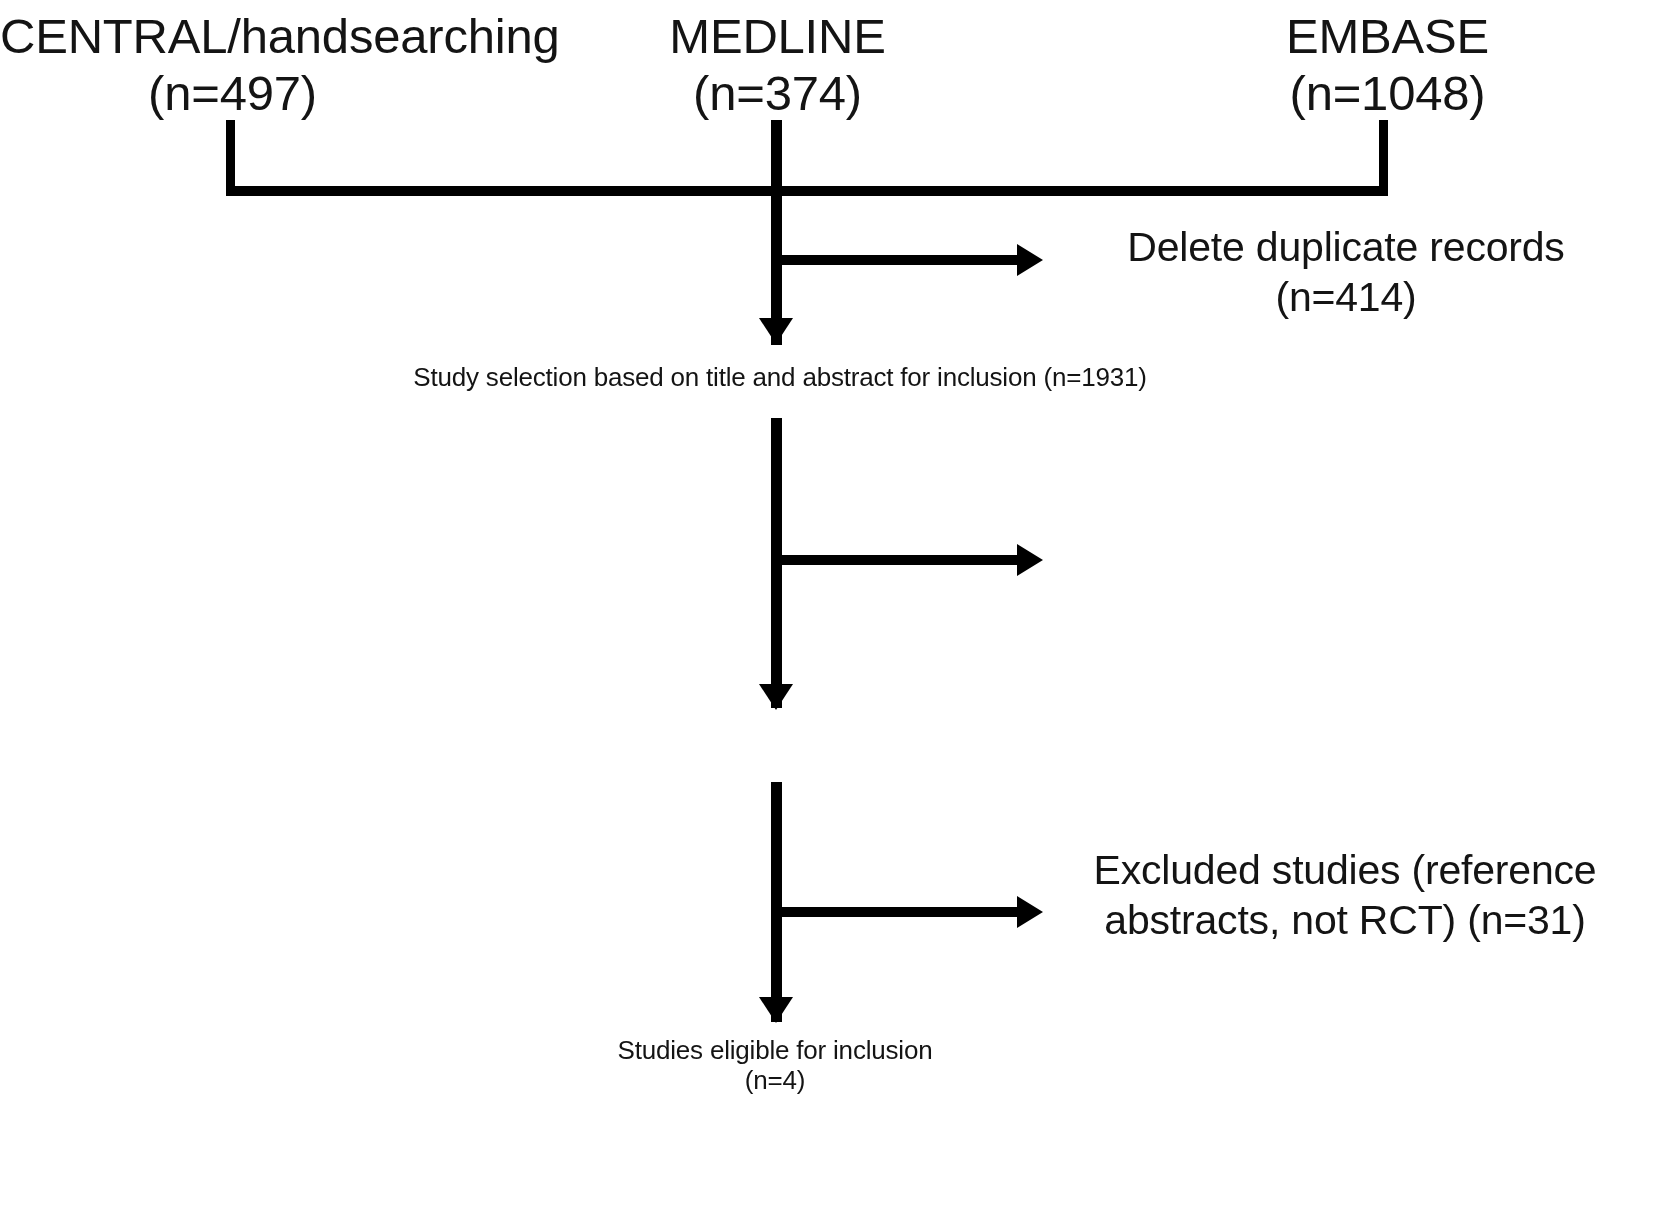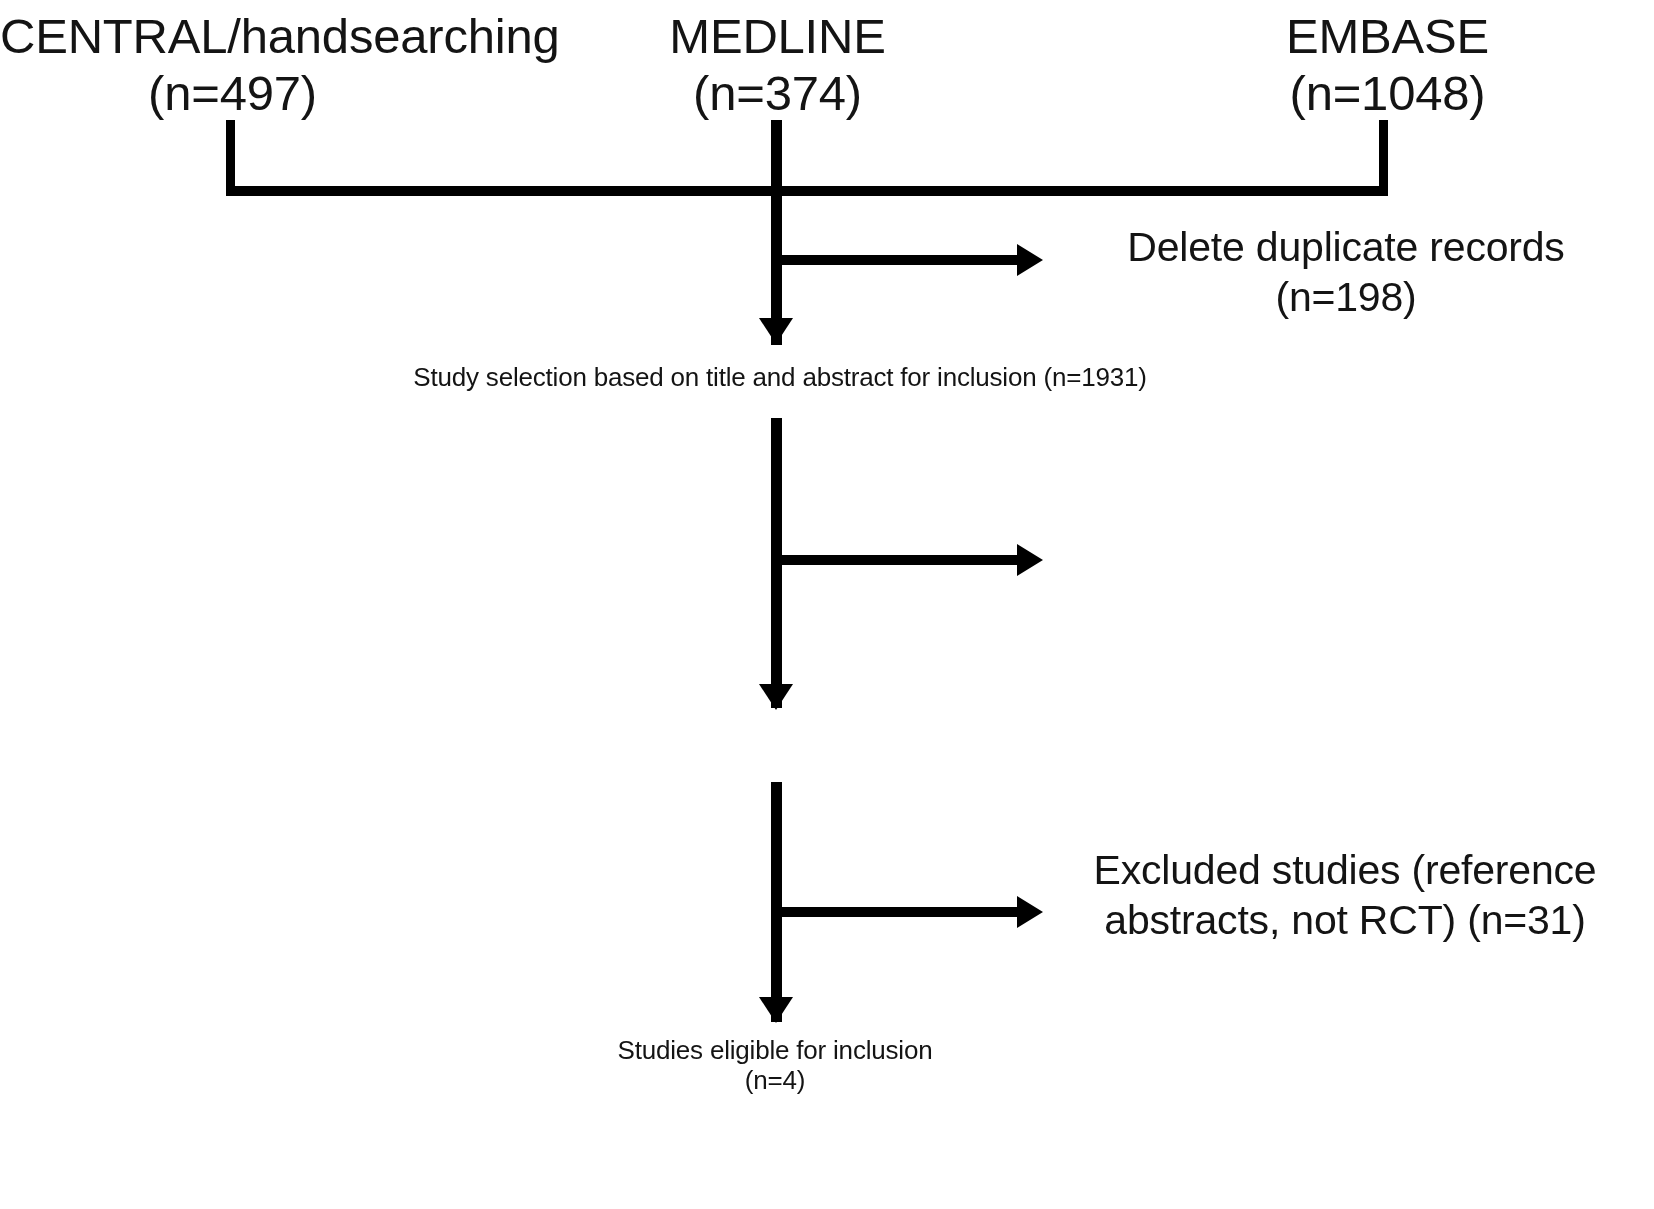--- a/index.html
+++ b/index.html
@@ -82,21 +82,21 @@
   <div class="seg-v" style="left:771px; top:120px; width:11px; height:75px;"></div>
   <div class="seg-v" style="left:1379px; top:120px; width:9px; height:75px;"></div>
   <div class="seg-h" style="left:226px; top:186px; width:1162px; height:10px;"></div>
 
   <div class="seg-v" style="left:771px; top:190px; width:11px; height:155px;"></div>
   <div class="arrow-head-down" style="left:759px; top:318px;"></div>
 
   <div class="seg-h" style="left:775px; top:255px; width:256px; height:10px;"></div>
   <div class="arrow-head-right" style="left:1017px; top:244px;"></div>
   <div class="node-text side-label" style="left:1046px; top:222px; width:600px;">Delete duplicate records
-(n=198)</div>
+(n=414)</div>
 
   <div class="node-text stage-label" style="left:120px; top:363px; width:1320px;">Study selection based on title and abstract for inclusion (n=1931)</div>
 
   <div class="seg-v" style="left:771px; top:418px; width:11px; height:290px;"></div>
   <div class="arrow-head-down" style="left:759px; top:684px;"></div>
 
   <div class="seg-h" style="left:775px; top:555px; width:256px; height:10px;"></div>
   <div class="arrow-head-right" style="left:1017px; top:544px;"></div>
 
 

